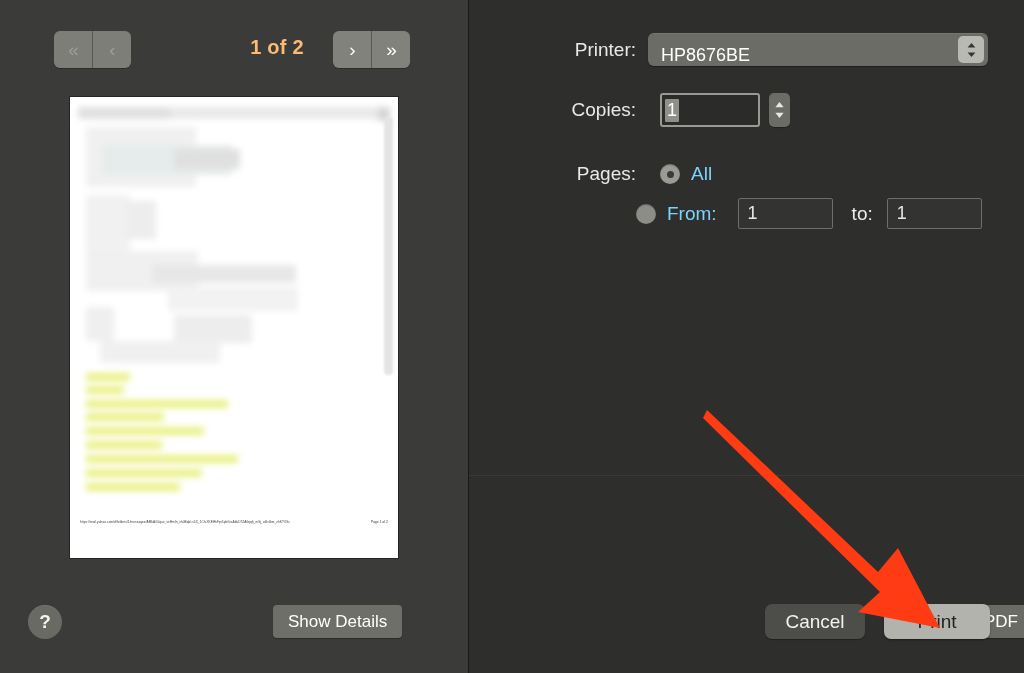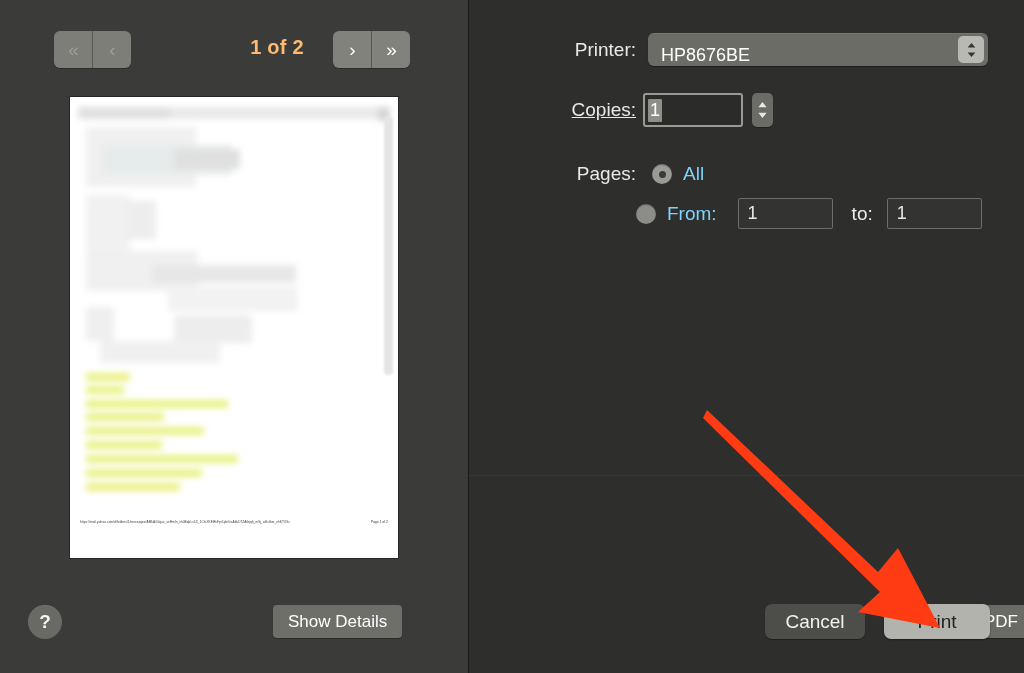--- a/index.html
+++ b/index.html
@@ -252,21 +252,21 @@
     flex-direction: column;
     align-items: center;
     justify-content: center;
     color: #3a3a38;
     font-size: 9px;
     line-height: 8px;
   }
 
   
   .row-copies { left: 0; top: 93px; width: 555px; }
-  .row-copies .field-label { width: 167px; padding-right: 7px; text-decoration: underline; }
+  .row-copies .field-label { width: 167px; padding-right: 24px; }
   .copies-field {
     width: 100px;
     height: 34px;
     background: #2b2b29;
     border: 2px solid #9a9a94;
     border-radius: 3px;
     display: flex;
     align-items: center;
     box-sizing: border-box;
   }
@@ -290,21 +290,21 @@
     align-items: center;
     justify-content: center;
     color: #e8e8e6;
     font-size: 9px;
     line-height: 9px;
     box-shadow: 0 1px 1px rgba(0,0,0,0.3);
   }
 
   
   .row-pages-all { left: 0; top: 163px; width: 555px; }
-  .row-pages-all .field-label { width: 167px; padding-right: 16px; }
+  .row-pages-all .field-label { width: 167px; padding-right: 24px; }
   .row-pages-from { left: 167px; top: 198px; display: flex; align-items: center; }
 
   .radio {
     width: 20px;
     height: 20px;
     border-radius: 50%;
     background: #9b9b95;
     display: flex;
     align-items: center;
     justify-content: center;

